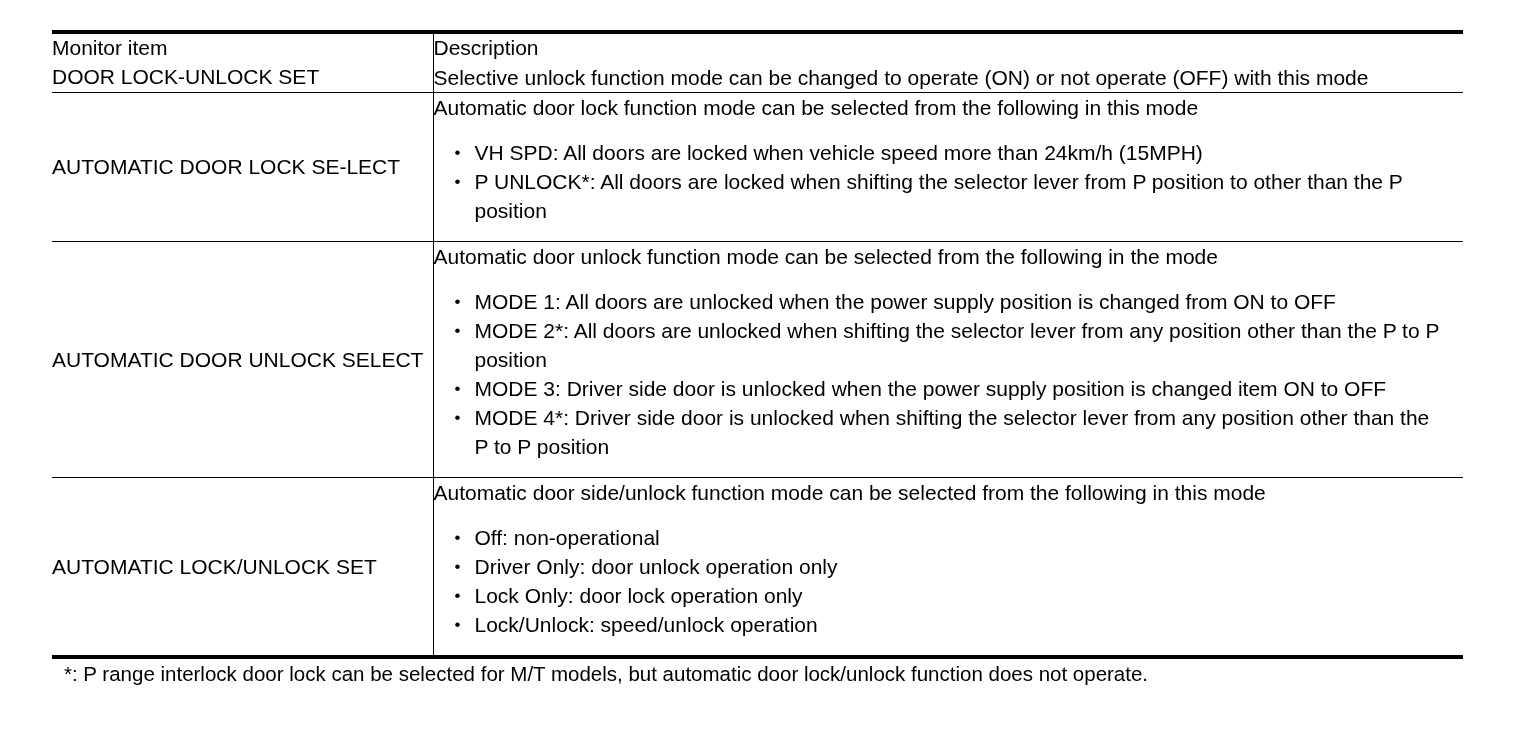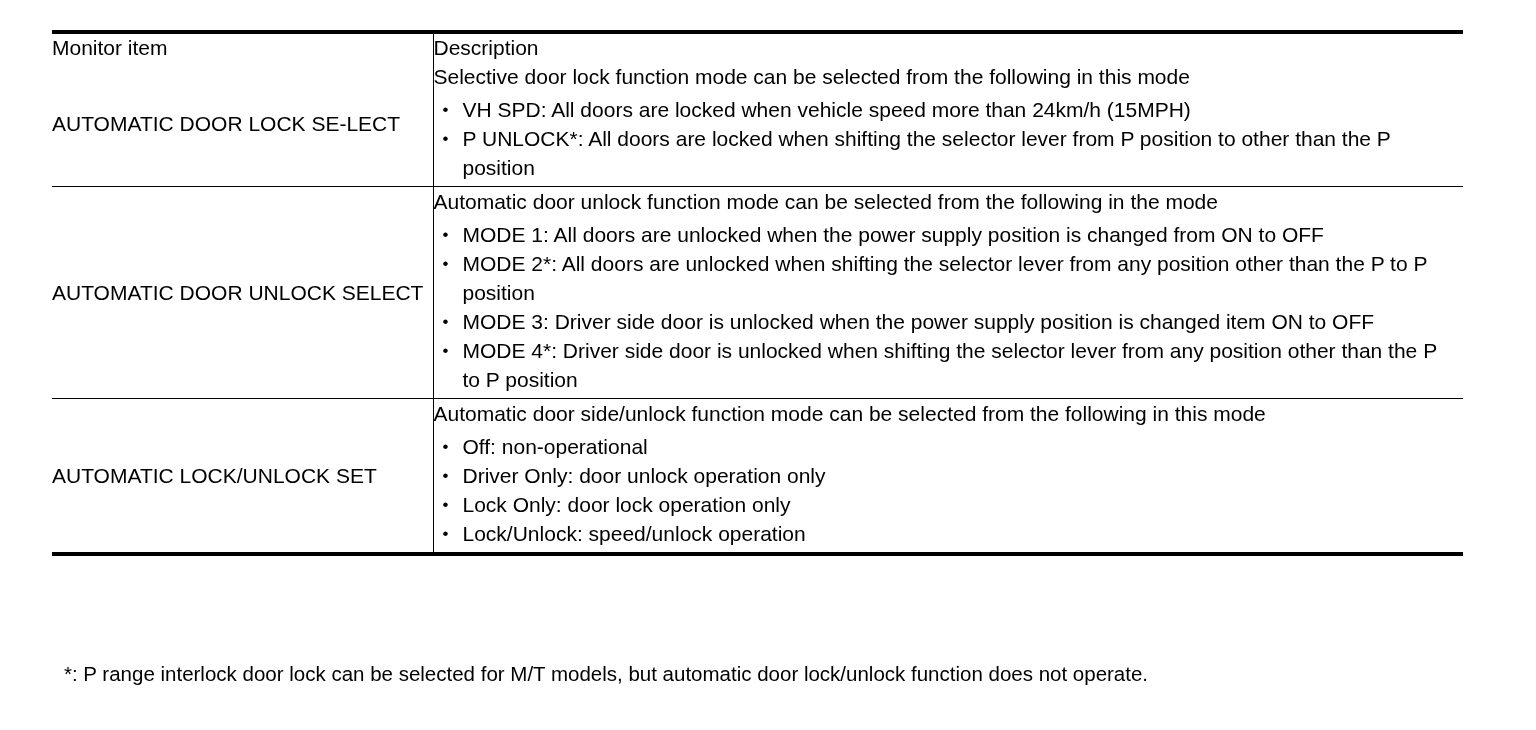--- a/index.html
+++ b/index.html
@@ -85,21 +85,21 @@
     vertical-align: top;
   }
 
   .desc-lead {
     margin: 0 0 0 0;
     white-space: normal;
   }
 
   ul.desc-list {
     list-style: none;
-    margin: 4px;
+    margin: 16px;
     padding: 0;
   }
   ul.desc-list > li {
     position: relative;
     padding-left: 25px;
     margin: 0;
   }
   ul.desc-list > li::before {
     content: "\2022";
     position: absolute;
@@ -130,25 +130,32 @@
         <col class="col-desc">
       </colgroup>
       <thead>
         <tr>
           <th class="head-cell cell-item">Monitor item</th>
           <th class="head-cell cell-desc">Description</th>
         </tr>
       </thead>
       <tbody>
 
+        <tr>
+          <td class="cell-item">DOOR LOCK-UNLOCK SET</td>
+          <td class="cell-desc">
+            <p class="desc-lead">Selective unlock function mode can be changed to operate (ON) or not operate (OFF) with this mode</p>
+
+          </td>
+        </tr>
 
         <tr>
           <td class="cell-item">AUTOMATIC DOOR LOCK SE-LECT</td>
           <td class="cell-desc">
-            <p class="desc-lead">Selective door lock function mode can be selected from the following in this mode</p>
+            <p class="desc-lead">Automatic door lock function mode can be selected from the following in this mode</p>
             <ul class="desc-list">
               <li>VH SPD: All doors are locked when vehicle speed more than 24km/h (15MPH)</li>
               <li>P UNLOCK*: All doors are locked when shifting the selector lever from P position to other than the P position</li>
             </ul>
           </td>
         </tr>
 
         <tr>
           <td class="cell-item">AUTOMATIC DOOR UNLOCK SELECT</td>
           <td class="cell-desc">

